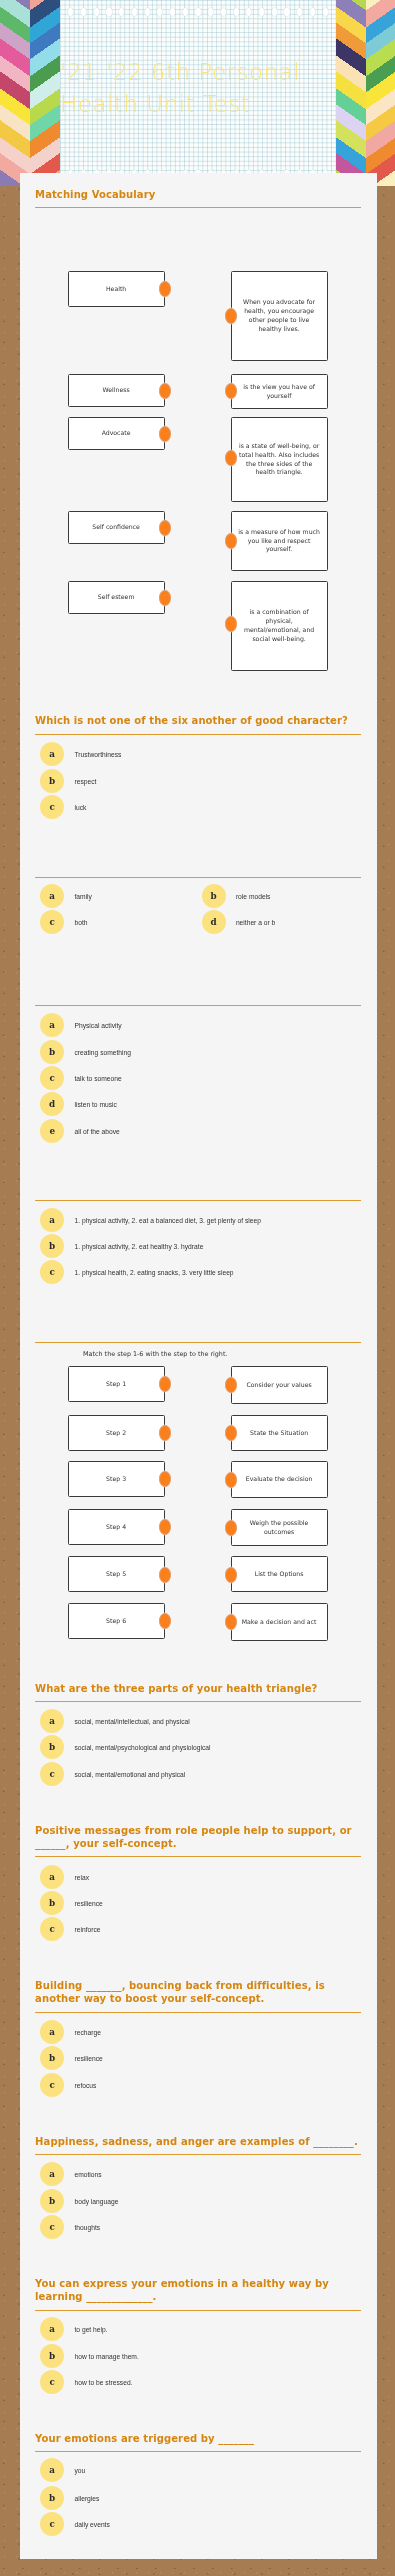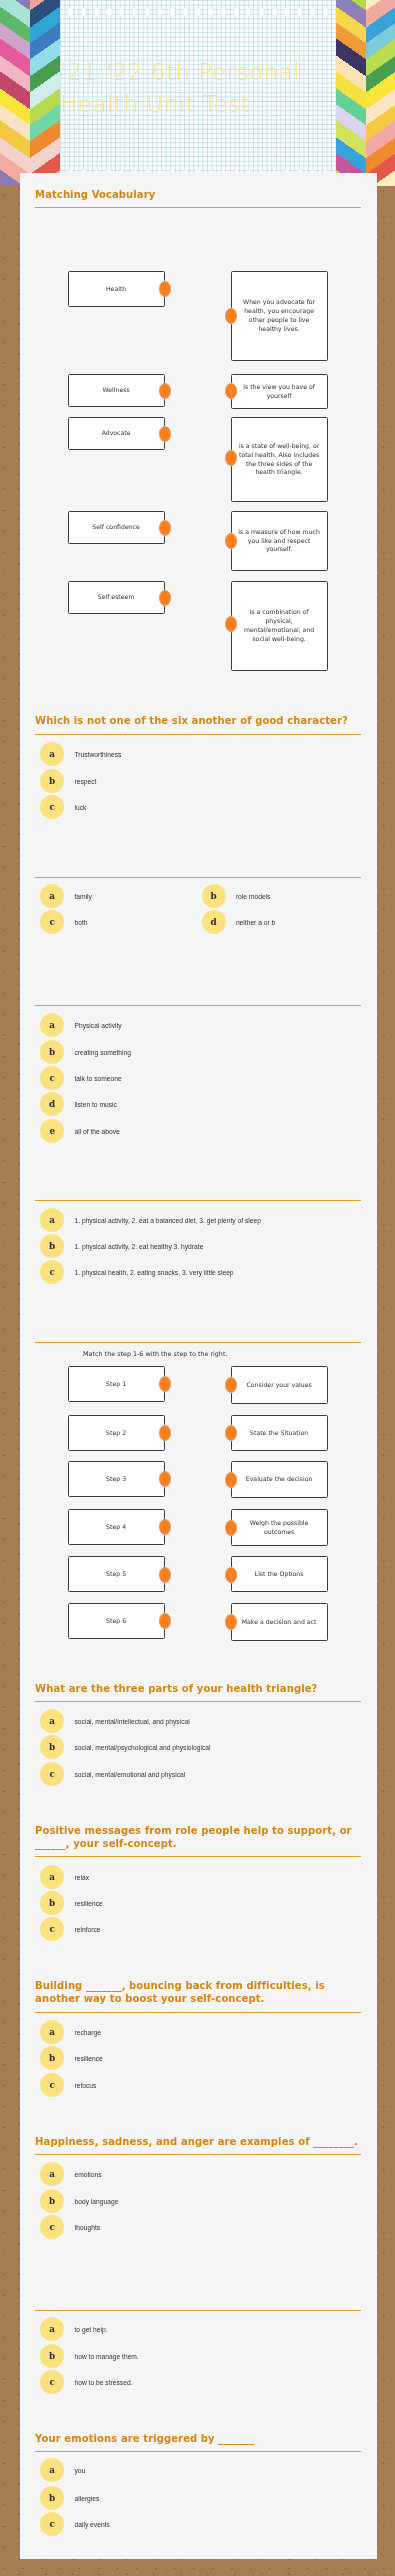--- a/index.html
+++ b/index.html
@@ -384,20 +384,21 @@
     </div>
   <div class="opt" style="left:20.6px;top:2016px">
       <span class="badge">b</span>
       <span class="otext">body language</span>
     </div>
   <div class="opt" style="left:20.6px;top:2042px">
       <span class="badge">c</span>
       <span class="otext">thoughts</span>
     </div>
 
+  <div class="section-title" style="top:2104px">You can express your emotions in a healthy way by learning _____________.</div>
   <div class="rule" style="top:2137px"></div>
   <div class="opt" style="left:20.6px;top:2144px">
       <span class="badge">a</span>
       <span class="otext">to get help.</span>
     </div>
   <div class="opt" style="left:20.6px;top:2171px">
       <span class="badge">b</span>
       <span class="otext">how to manage them.</span>
     </div>
   <div class="opt" style="left:20.6px;top:2197px">

